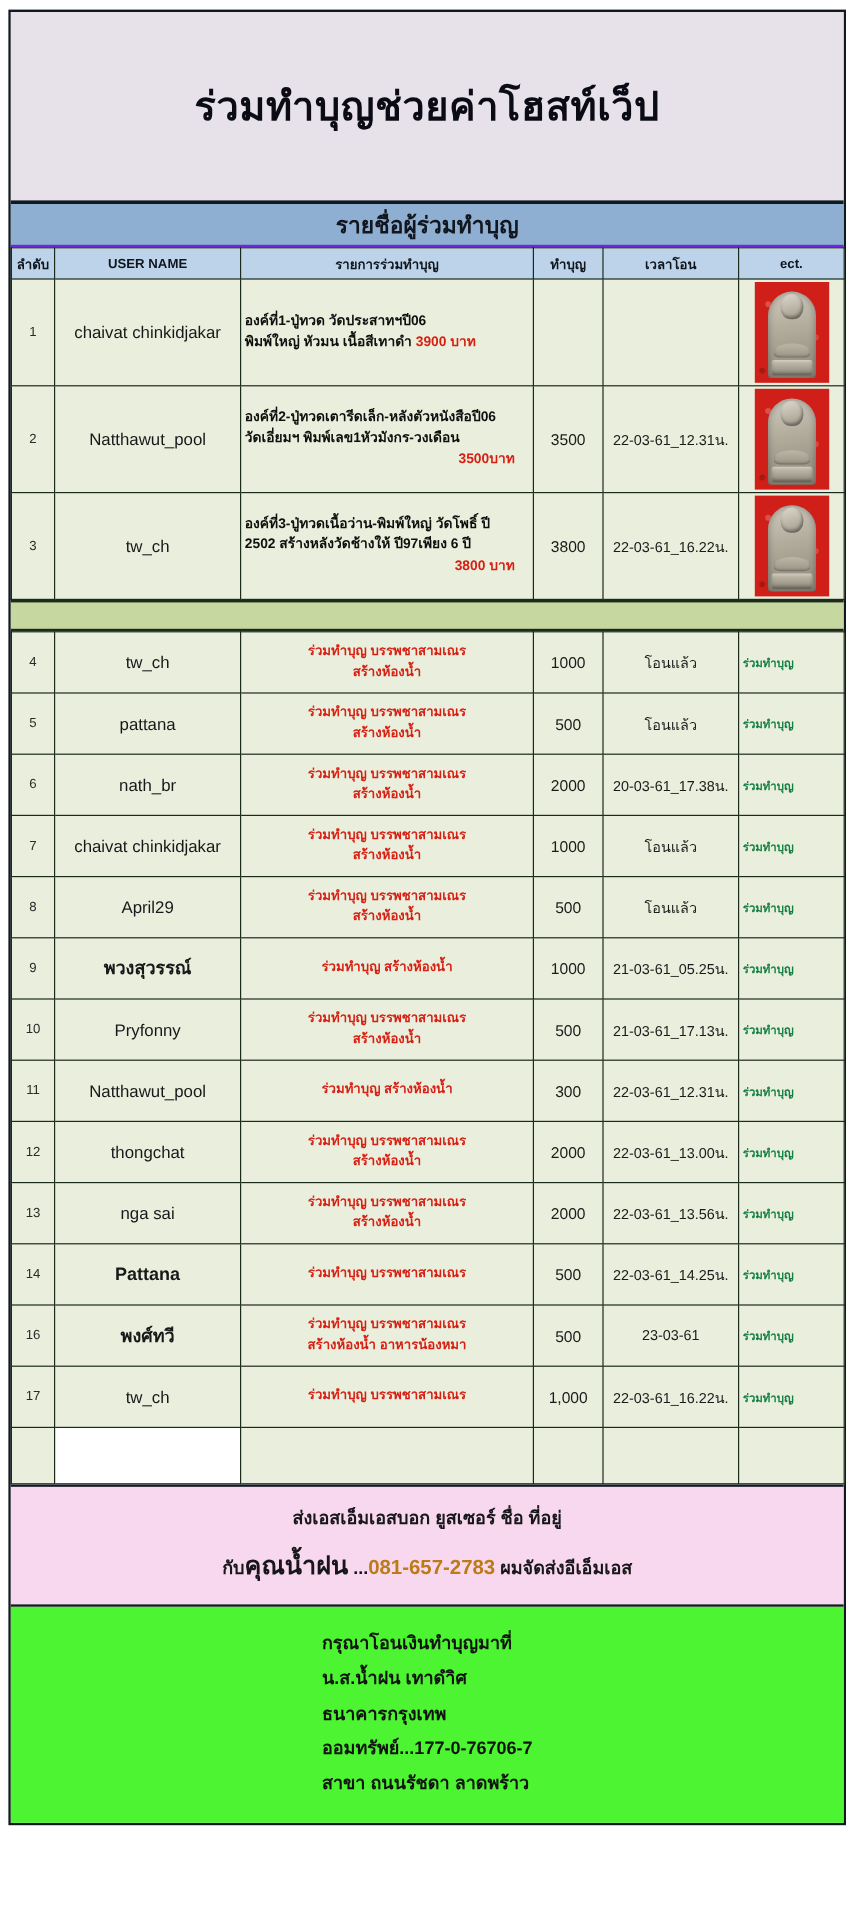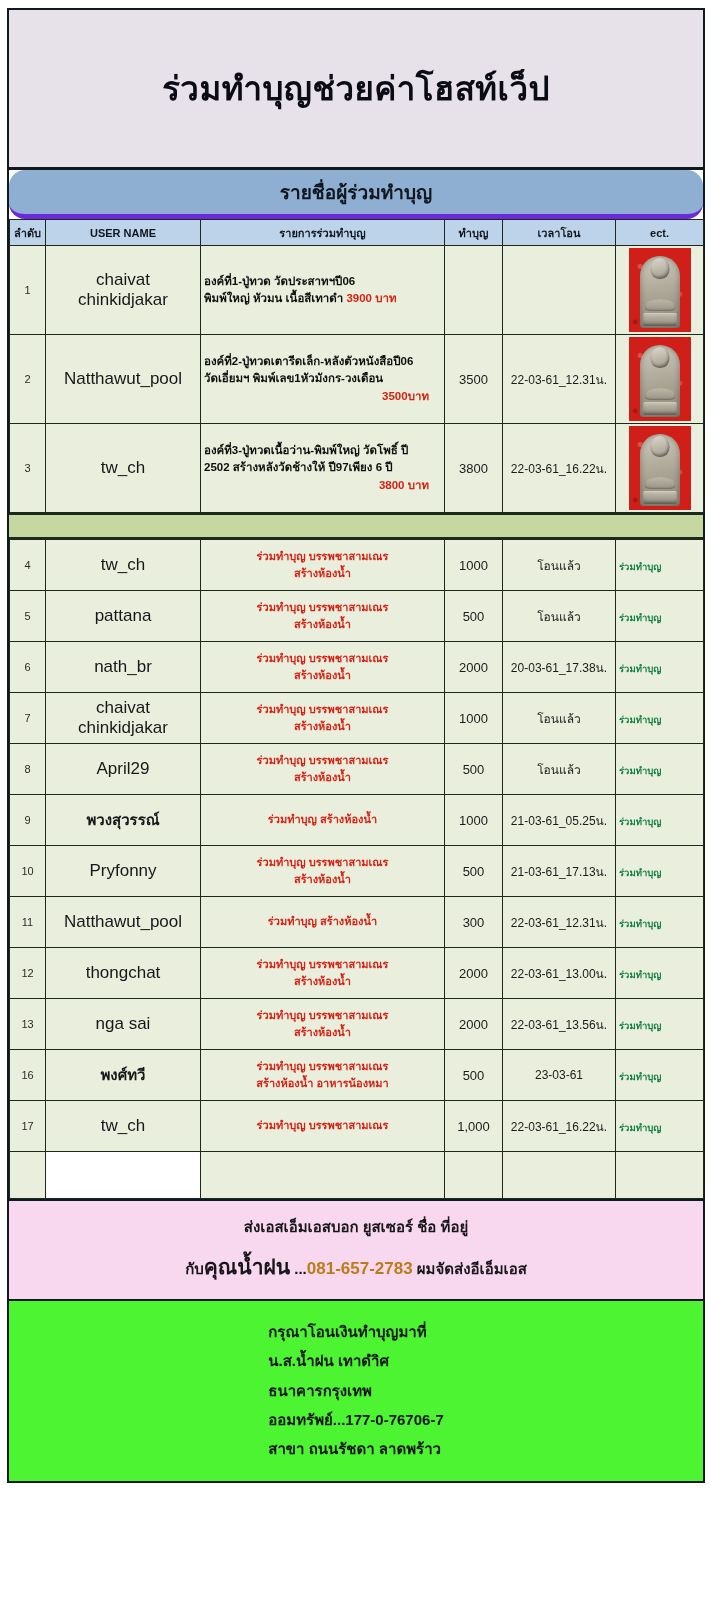--- a/index.html
+++ b/index.html
@@ -36,26 +36,25 @@
     font-size: 33px;
     font-weight: bold;
     color: #0b0b16;
     letter-spacing: .5px;
     text-align: right;
   }
 
   
   .sub-bar {
     background: #8eafd2;
-    height: 49px;
+    height: 36px;
     display: flex;
     align-items: center;
     justify-content: center;
-    border-bottom: 5px solid #6d28d9;
-    border-radius: 16px;
+    border-bottom: 2px solid #6d28d9;
   }
   .sub-text {
     font-size: 19px;
     font-weight: bold;
     color: #11161f;
   }
 
   
   table.grid {
     border-collapse: collapse;
@@ -86,21 +85,21 @@
   .row-top td { background: #e9efdc; }
   .row-top { height: 88px; }
 
   .no-cell {
     text-align: center;
     font-size: 11px;
     color: #2a2a2a;
   }
   .user-cell {
     text-align: center;
-    font-size: 17px;
+    font-size: 14px;
     color: #16181a;
   }
   .user-cell.thai { font-weight: bold; font-size: 15px; }
   .desc-cell {
     font-size: 11.5px;
     font-weight: bold;
     color: #0f0f0f;
     line-height: 1.5;
     text-align: left;
     padding-left: 6px;
@@ -427,20 +426,28 @@
           </tr>
           <tr class="row-don">
             <td class="no-cell">13</td>
             <td class="user-cell">nga sai</td>
             <td class="desc-red"><span>ร่วมทำบุญ  บรรพชาสามเณร</span><br><span>สร้างห้องน้ำ</span></td>
             <td class="amt-cell">2000</td>
             <td class="time-cell">22-03-61_13.56น.</td>
             <td class="ect-cell"><span class="ect-label">ร่วมทำบุญ</span></td>
           </tr>
           <tr class="row-don">
+            <td class="no-cell">14</td>
+            <td class="user-cell thai">Pattana</td>
+            <td class="desc-red"><span>ร่วมทำบุญ  บรรพชาสามเณร</span></td>
+            <td class="amt-cell">500</td>
+            <td class="time-cell">22-03-61_14.25น.</td>
+            <td class="ect-cell"><span class="ect-label">ร่วมทำบุญ</span></td>
+          </tr>
+          <tr class="row-don">
             <td class="no-cell">16</td>
             <td class="user-cell thai">พงศ์ทวี</td>
             <td class="desc-red"><span>ร่วมทำบุญ  บรรพชาสามเณร</span><br><span>สร้างห้องน้ำ อาหารน้องหมา</span></td>
             <td class="amt-cell">500</td>
             <td class="time-cell">23-03-61</td>
             <td class="ect-cell"><span class="ect-label">ร่วมทำบุญ</span></td>
           </tr>
           <tr class="row-don">
             <td class="no-cell">17</td>
             <td class="user-cell">tw_ch</td>

